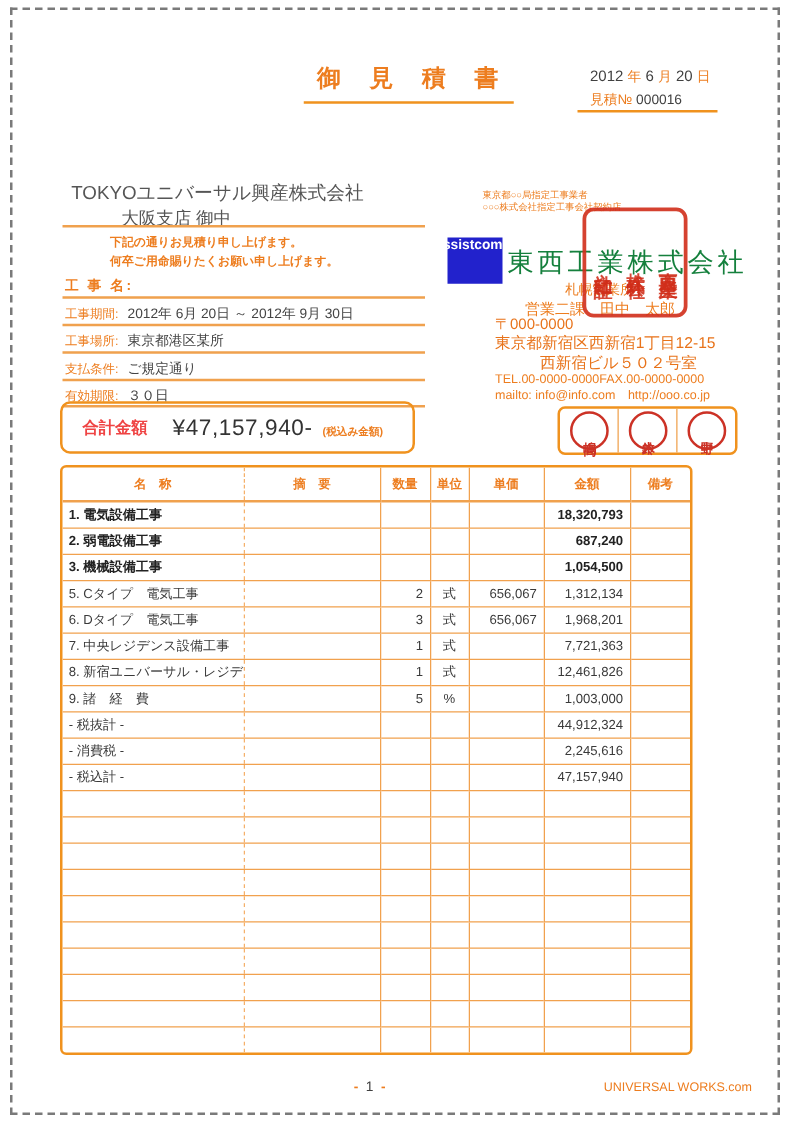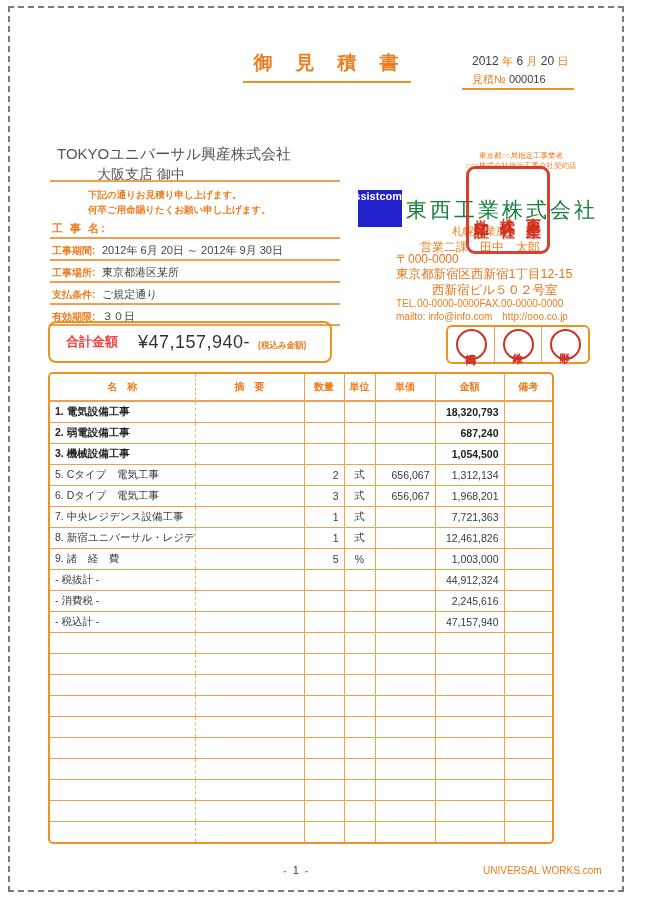--- a/index.html
+++ b/index.html
@@ -20,33 +20,33 @@
   
   .recipient-company{position:absolute;left:57px;top:145px;font-size:15px;color:#555;}
   .recipient-branch{position:absolute;left:97px;top:166px;font-size:14px;color:#555;}
   .hr1{position:absolute;left:50px;top:180px;width:290px;height:2px;background:#F0A14E;}
   .greeting{position:absolute;left:88px;top:188px;font-size:9.5px;line-height:1.55;
     color:#ED7D1F;font-weight:bold;}
   .pname-label{position:absolute;left:52px;top:221px;font-size:11px;font-weight:bold;
     color:#ED7D1F;letter-spacing:2px;}
   .pname-underline{position:absolute;left:50px;top:237px;width:290px;height:2px;background:#F0A14E;}
 
-  .field-label{position:absolute;left:52px;font-size:10px;font-weight:bold;color:#ED7D1F;}
+  .field-label{position:absolute;left:52px;font-size:10px;font-weight:normal;color:#ED7D1F;}
   .field-value{position:absolute;left:102px;font-size:11px;color:#444;}
   .field-underline{position:absolute;left:50px;width:290px;height:2px;background:#F0A14E;}
 
   
   .total-box{position:absolute;left:48px;top:321px;width:280px;height:38px;
     border:2px solid #F0921E;border-radius:8px;display:flex;align-items:center;}
   .total-label{margin-left:16px;font-size:13px;font-weight:bold;color:#ef4444;}
   .total-amount{margin-left:20px;font-size:18px;color:#333;letter-spacing:0.5px;}
   .total-note{margin-left:8px;margin-top:8px;font-size:8.5px;color:#ED7D1F;font-weight:bold;}
 
   
-  .cert-lines{position:absolute;left:416px;top:151px;width:210px;text-align:center;
+  .cert-lines{position:absolute;left:386px;top:151px;width:210px;
     font-size:7.5px;line-height:1.3;color:#ED7D1F;}
   .logo{position:absolute;left:358px;top:190px;width:44px;height:37px;background:#2222CC;
     color:#fff;font-weight:bold;font-size:11px;line-height:1.2;text-align:center;
     display:flex;flex-direction:row;justify-content:center;}
   .vendor-company{position:absolute;left:406px;top:196px;font-size:21px;color:#15803d;
     letter-spacing:3px;white-space:nowrap;}
   .vendor-office{position:absolute;left:452px;top:224px;font-size:11px;color:#ED7D1F;}
   .vendor-contact{position:absolute;left:420px;top:239px;font-size:12px;color:#ED7D1F;}
   .square-seal{position:absolute;left:466px;top:166px;width:78px;height:82px;
     border:3px solid rgba(208,45,25,0.9);border-radius:9px;display:flex;

